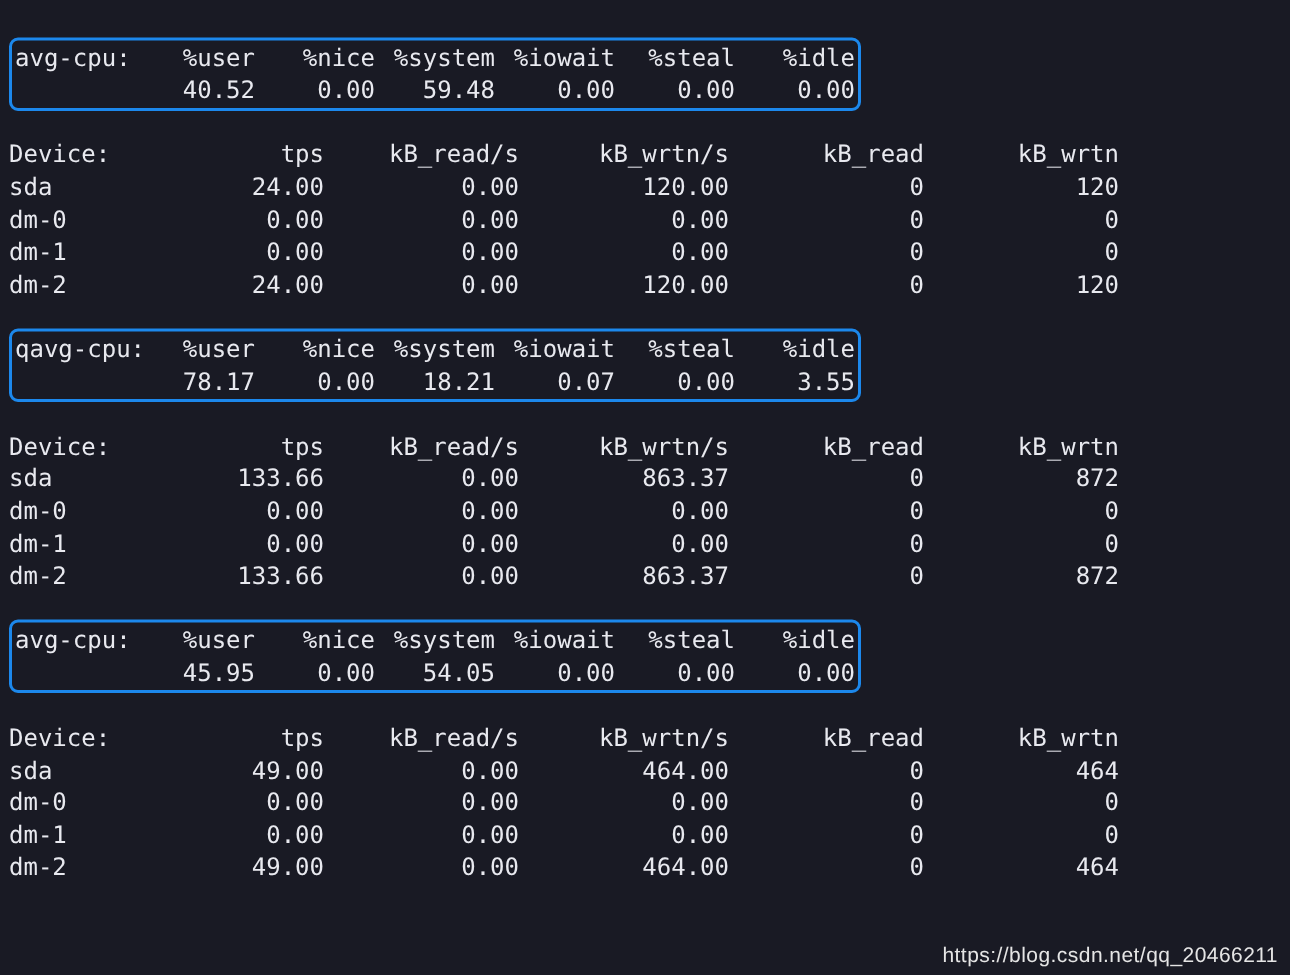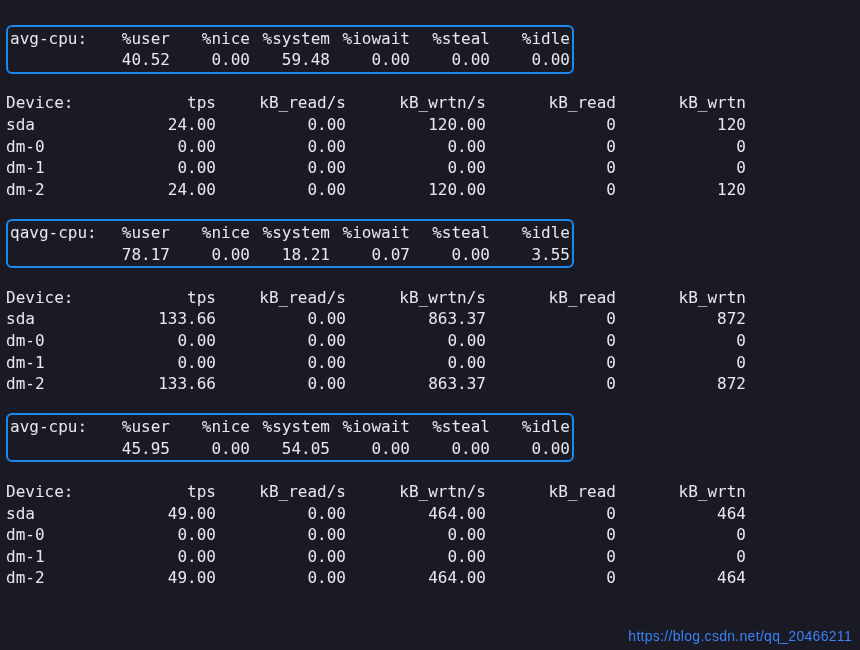--- a/index.html
+++ b/index.html
@@ -23,21 +23,21 @@
     border: 2px solid #1c88ec;
     border-radius: 6px;
     padding: 1px 2px 1px 2px;
     margin: -3px 0;
     display: inline-block;
   }
   .watermark {
     position: absolute;
     bottom: 4px;
     right: 8px;
-    color: #3b82f6;
+    color: #e5e5e5;
     font-size: 14px;
     font-family: Arial, sans-serif;
     letter-spacing: 0.3px;
     pointer-events: none;
   }
   
   .c { display: inline-block; text-align: right; }
   .dev   { width: 90px;  text-align: left; }
   .tps   { width: 120px; }
   .kbrs  { width: 130px; }

